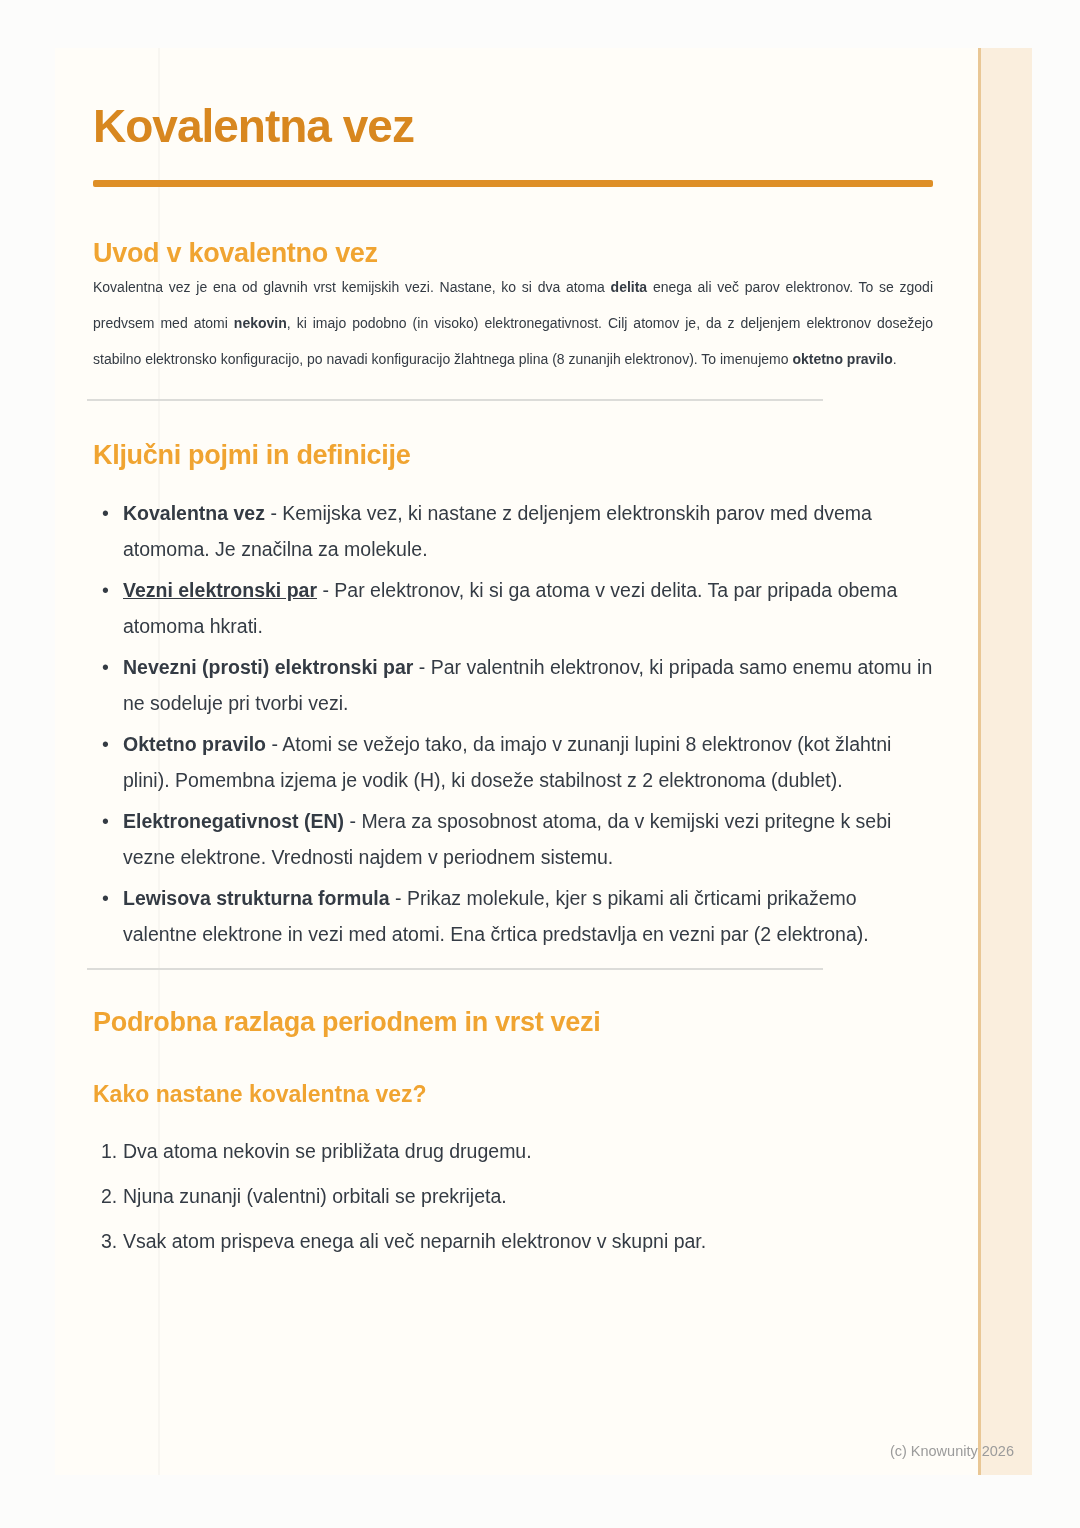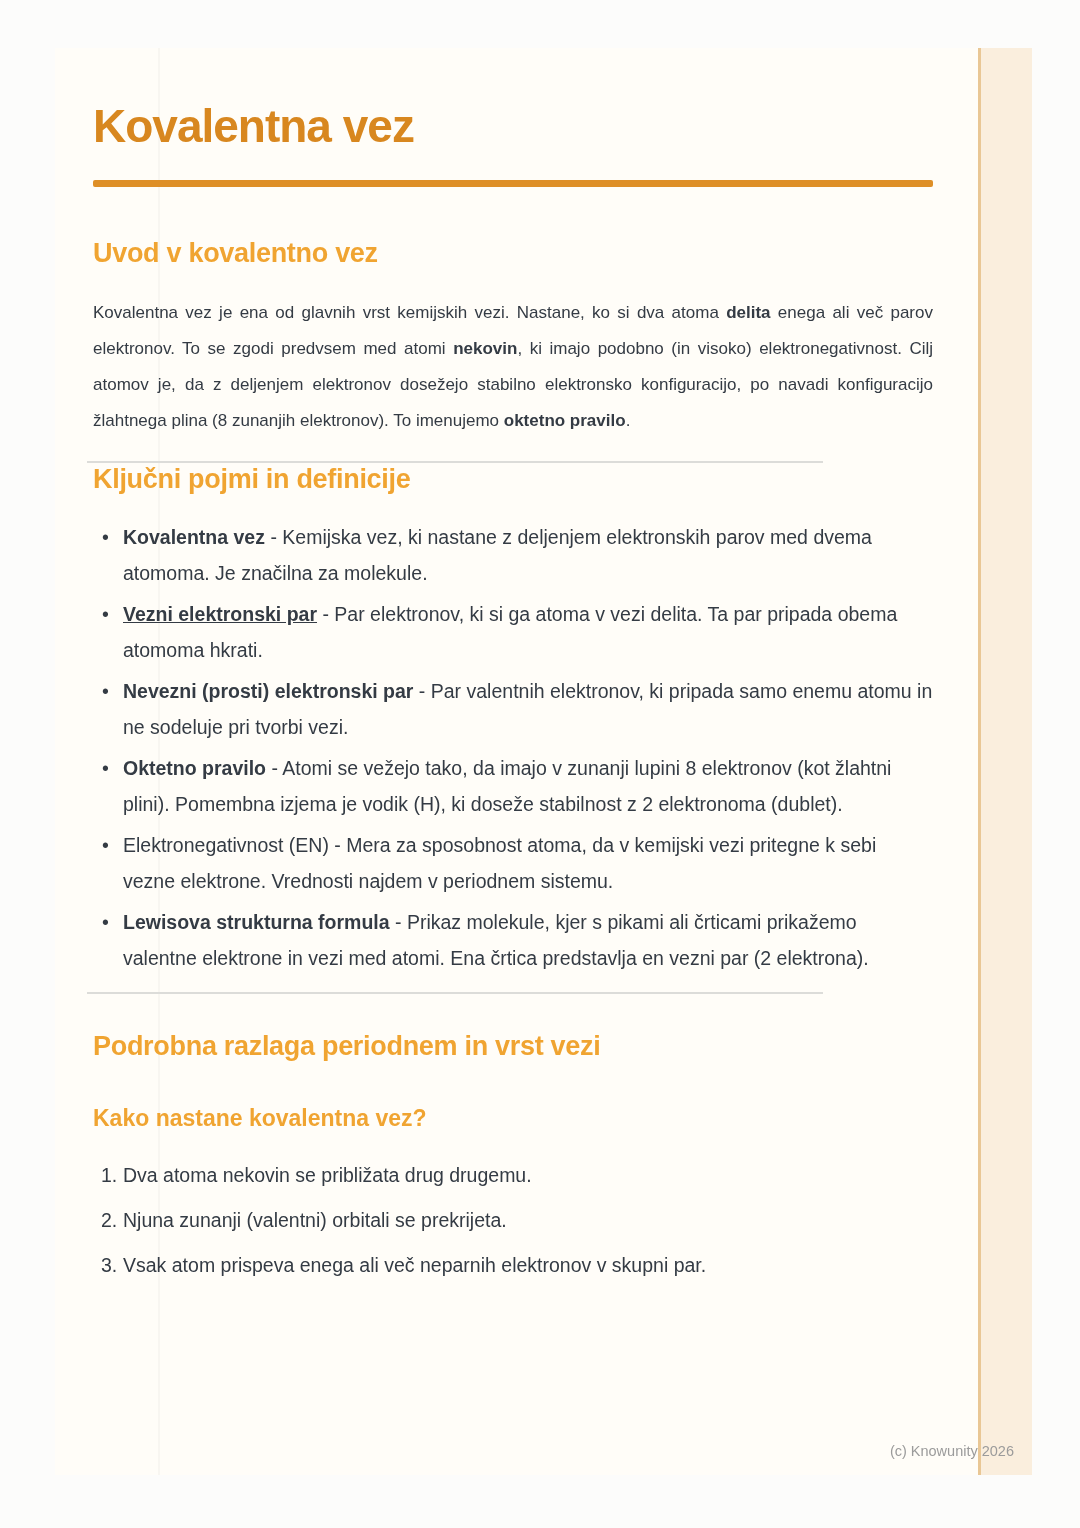--- a/index.html
+++ b/index.html
@@ -44,33 +44,32 @@
     width: 840px; height: 7px; border-radius: 2px;
     background: var(--rule-orange, #de8f27);
   }
 
   h2.section-heading {
     font-size: 27px; line-height: 32px;
     font-weight: 700; letter-spacing: -0.3px;
     color: var(--heading-orange, #f0a431);
   }
   h2.intro-h { margin-top: 50px; }
-  h2.terms-h { }
+  h2.terms-h { margin-top: 38px; }
   h2.details-h { margin-top: 36px; }
 
   h3.sub-heading {
     margin-top: 42px;
     font-size: 23px; line-height: 28px;
     font-weight: 700;
     color: var(--heading-orange, #f0a431);
   }
 
   p.body-paragraph {
-    margin-top: 26px;
-    font-size: 17px; line-height: 36px;
+    font-size: 14px; line-height: 36px;
     text-align: justify;
     color: var(--body-text, #343b44);
   }
 
   .divider {
     margin-top: 22px; margin-left: -6px;
     width: 736px; height: 0;
     border-top: 2px solid var(--divider-gray, #dcdcd9);
   }
   .divider.d2 { margin-top: 16px; }
@@ -146,21 +145,21 @@
         <li>
           <span class="bullet-dot">•</span>
           <span class="li-text"><span style="font-weight: 700;">Nevezni (prosti) elektronski par</span><span> - Par valentnih elektronov, ki pripada samo enemu atomu in ne sodeluje pri tvorbi vezi.</span></span>
         </li>
         <li>
           <span class="bullet-dot">•</span>
           <span class="li-text"><span style="font-weight: 700;">Oktetno pravilo</span><span> - Atomi se vežejo tako, da imajo v zunanji lupini 8 elektronov (kot žlahtni plini). </span><span style="">Pomembna izjema je vodik (H), ki doseže stabilnost z 2 elektronoma (dublet).</span></span>
         </li>
         <li>
           <span class="bullet-dot">•</span>
-          <span class="li-text"><span style="font-weight: 400;">Elektronegativnost (EN)</span><span> - Mera za sposobnost atoma, da v kemijski vezi pritegne k sebi vezne elektrone. Vrednosti najdem v periodnem sistemu.</span></span>
+          <span class="li-text"><span style="font-weight: 700;">Elektronegativnost (EN)</span><span> - Mera za sposobnost atoma, da v kemijski vezi pritegne k sebi vezne elektrone. Vrednosti najdem v periodnem sistemu.</span></span>
         </li>
         <li>
           <span class="bullet-dot">•</span>
           <span class="li-text"><span style="font-weight: 700;">Lewisova strukturna formula</span><span> - Prikaz molekule, kjer s pikami ali črticami prikažemo valentne elektrone in vezi med atomi. Ena črtica predstavlja en vezni par (2 elektrona).</span></span>
         </li>
       </ul>
 
       <div class="divider d2"></div>
 
       <h2 class="section-heading details-h">Podrobna razlaga periodnem in vrst vezi</h2>

